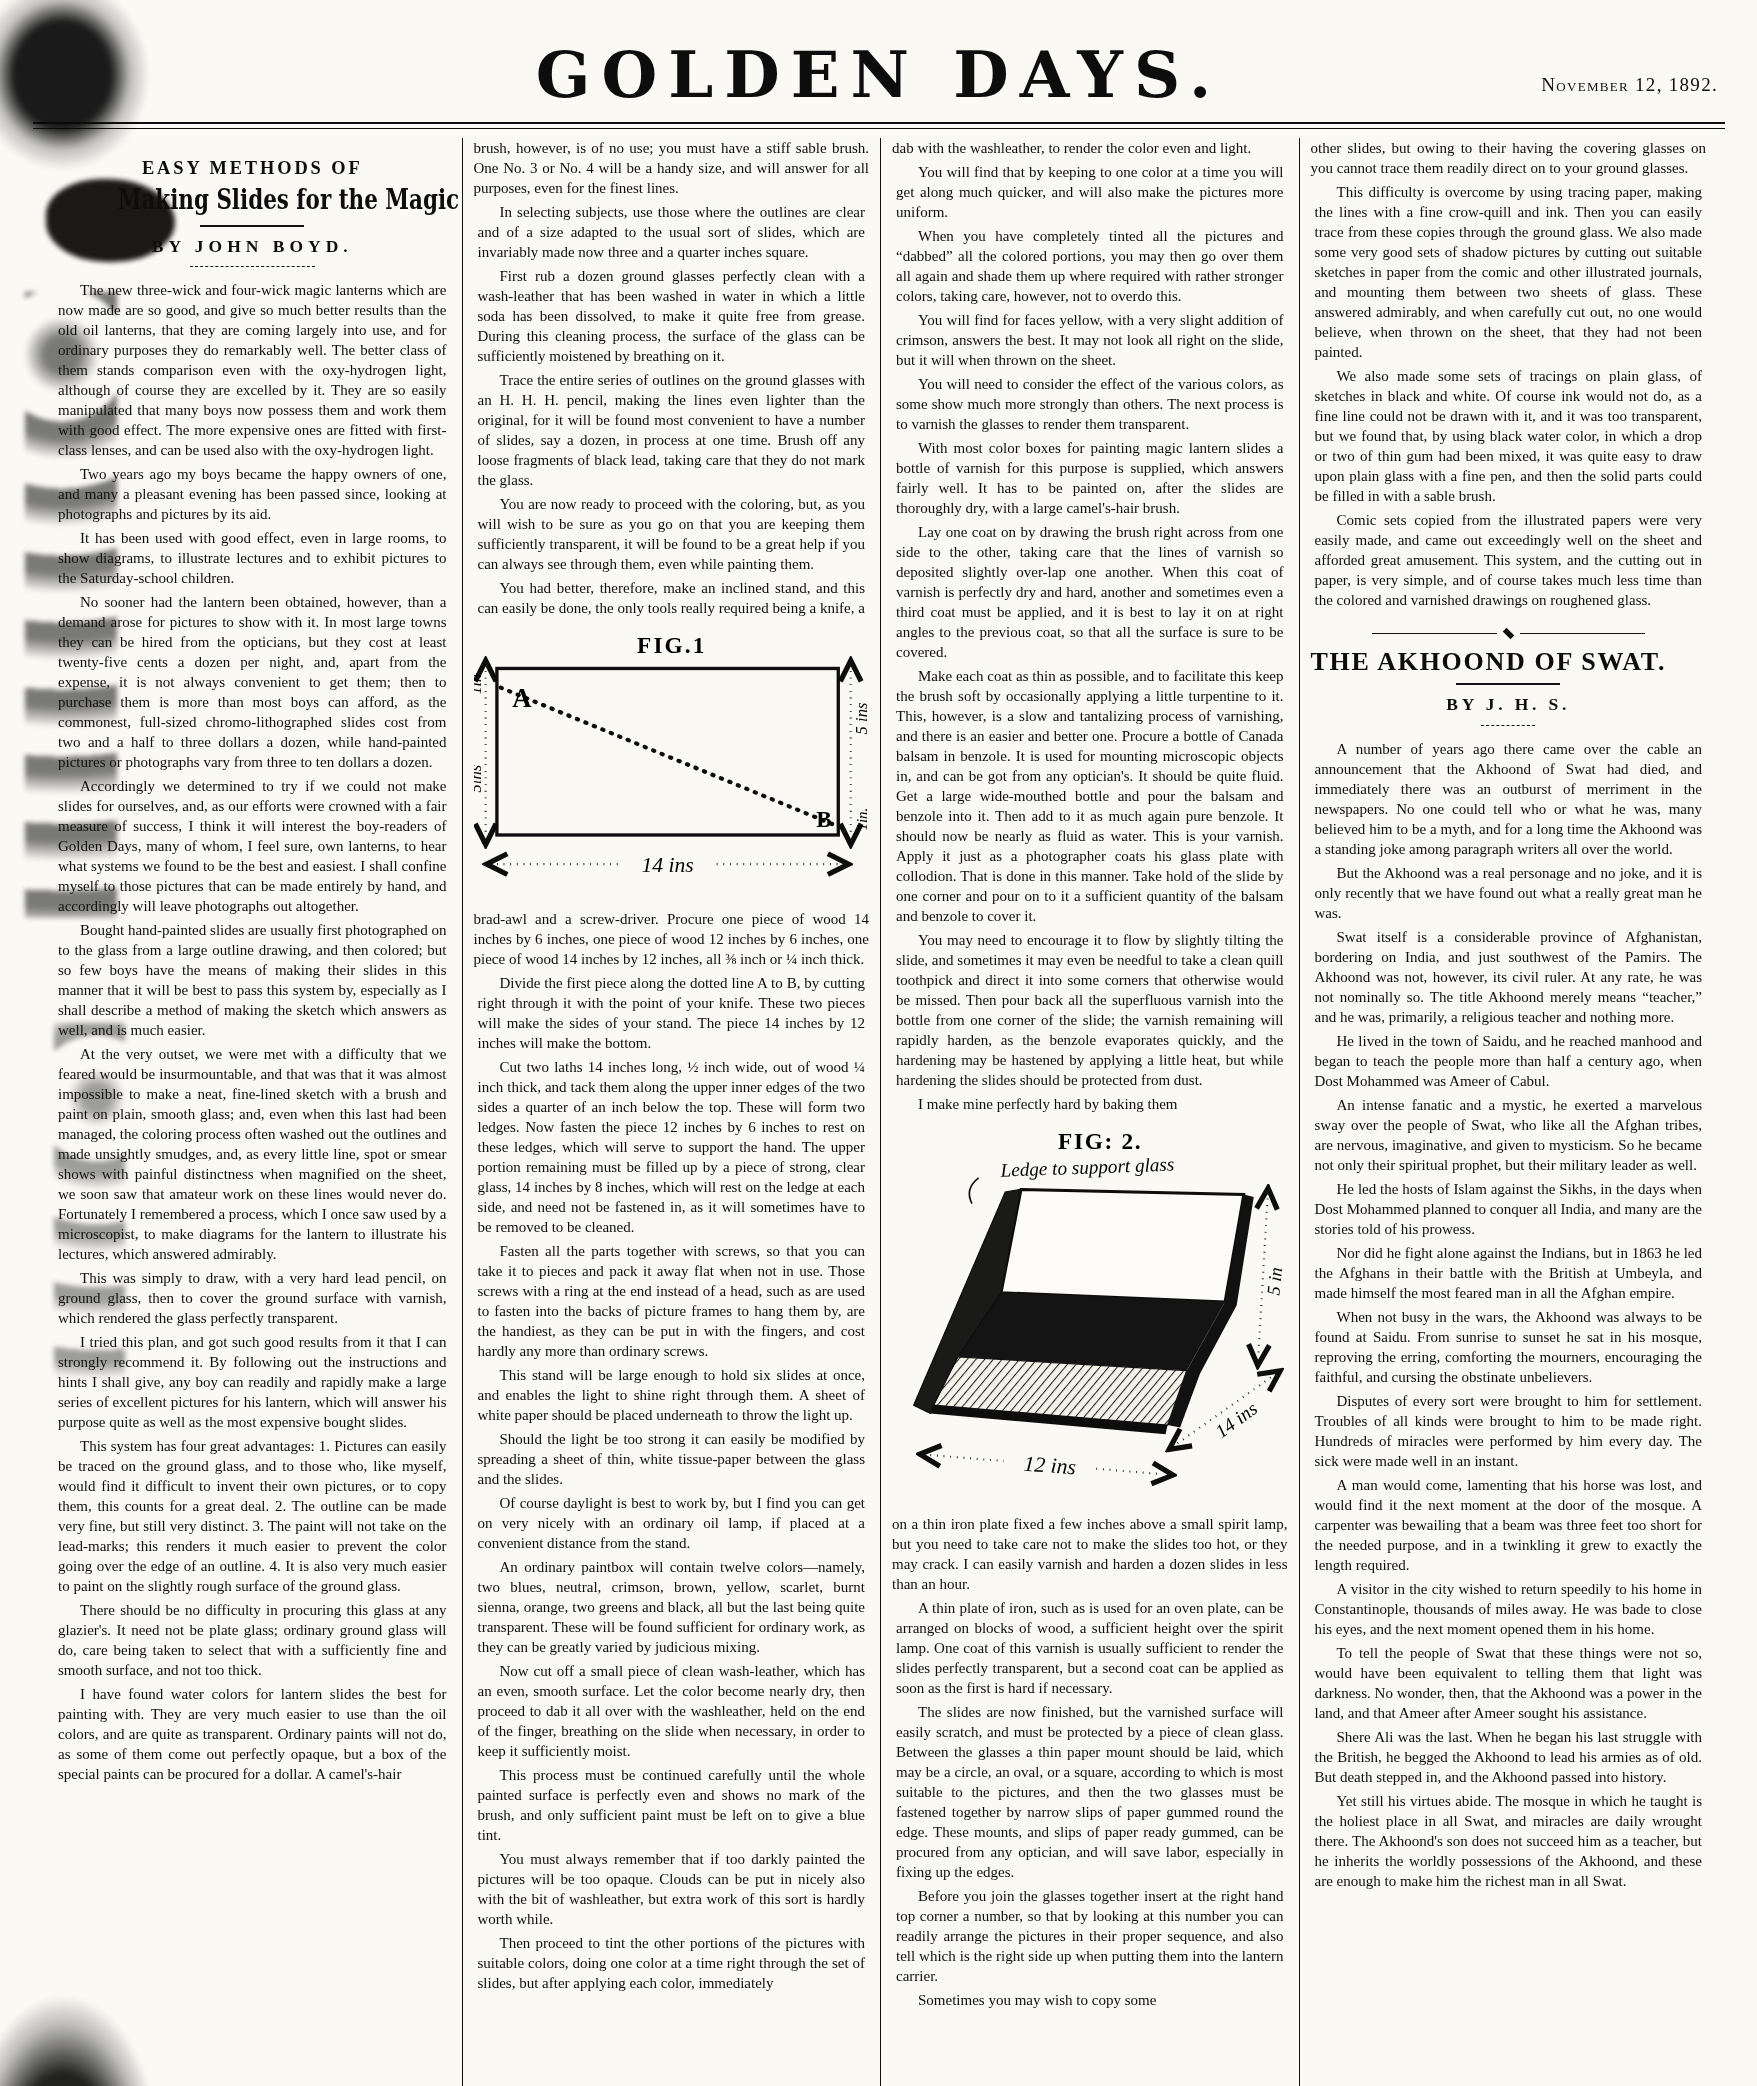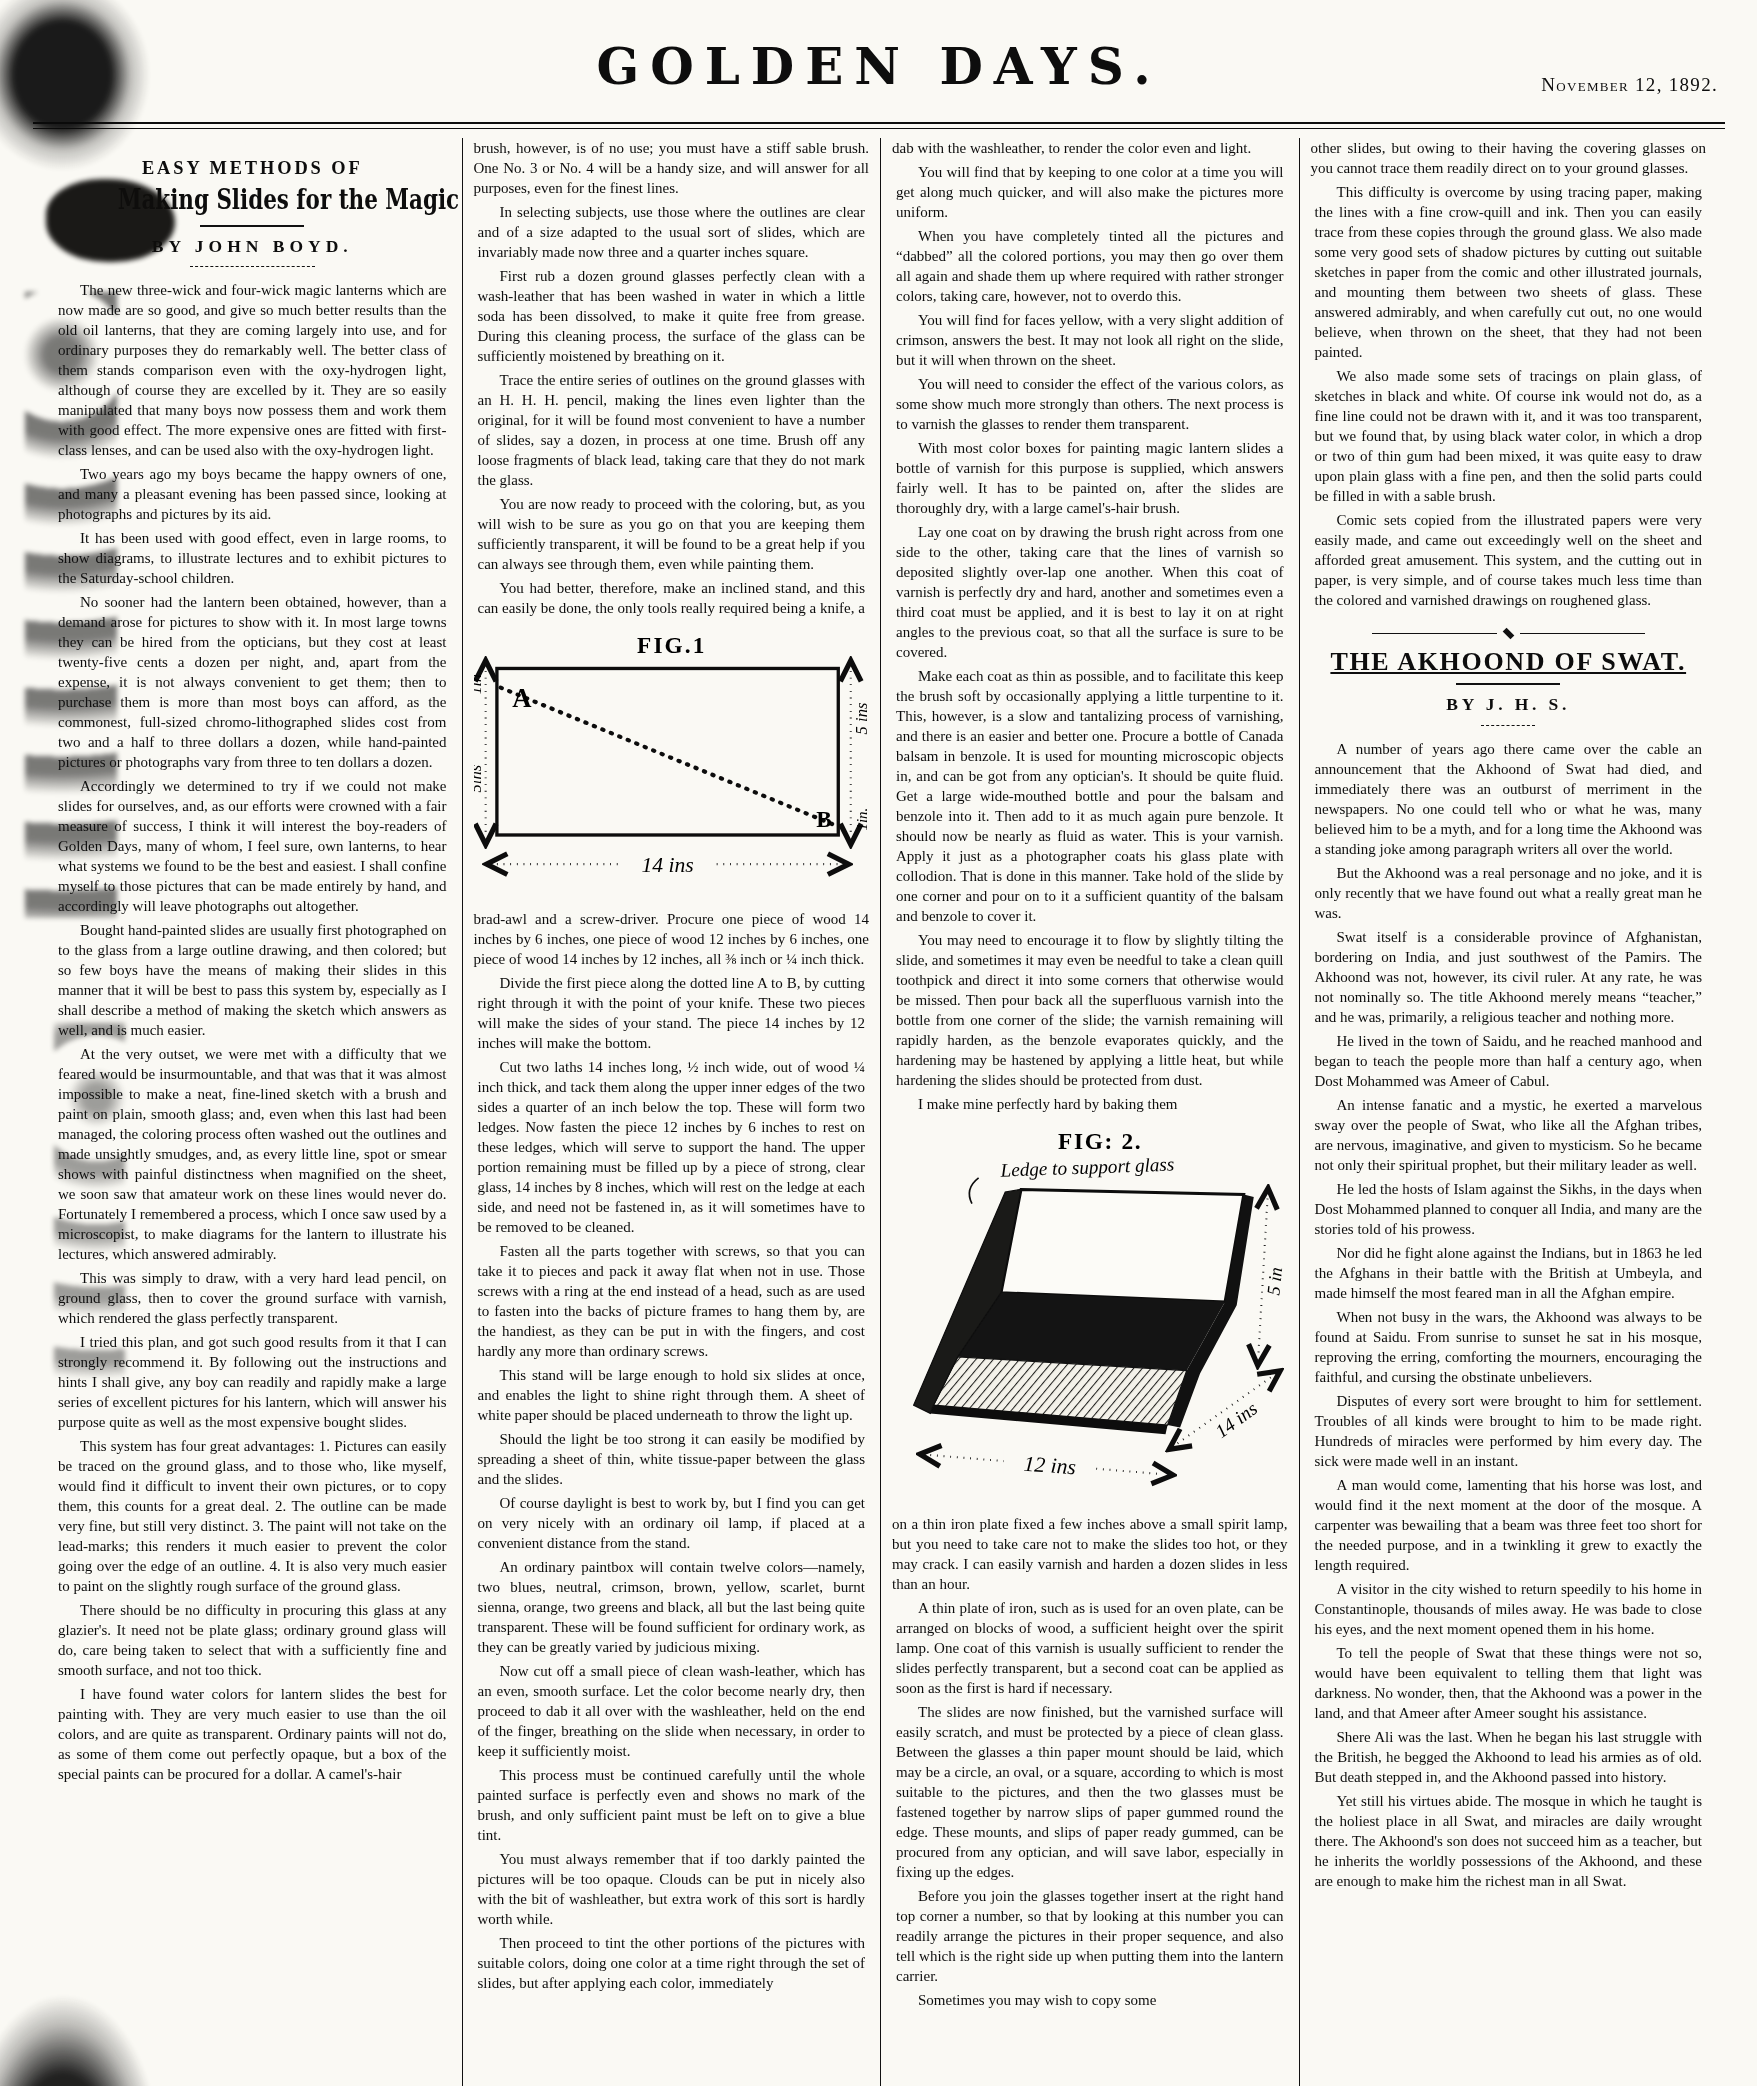--- a/index.html
+++ b/index.html
@@ -1,20 +1,20 @@
 <!DOCTYPE html>
 <html style="font-size:6.7px"><head>
 <meta charset="utf-8">
 <style>
   html,body{margin:0;padding:0;background:#e9e7e0;}
   .page{position:relative;width:1758px;height:2283px;background:#faf9f4;color:#0d0d0d;
         font-family:"Liberation Serif",serif;overflow:hidden;}
   
   .masthead{position:absolute;top:37px;left:0;right:0;text-align:center;}
-  .masthead .title{font-size:50px;font-weight:bold;letter-spacing:11px;
+  .masthead .title{font-size:64px;font-weight:bold;letter-spacing:11px;
         font-family:"DejaVu Serif",serif;}
   .issue-date{position:absolute;top:74px;right:40px;font-size:19px;font-variant:small-caps;
         letter-spacing:1.3px;}
   .mast-rule{position:absolute;top:122px;left:33px;right:33px;height:4.2px;
         border-top:2.5px solid #0d0d0d;border-bottom:1.3px solid #0d0d0d;}
   
   .cols{position:absolute;top:138px;left:43px;width:1674px;height:2141px;display:flex;}
   .col{width:25%;box-sizing:border-box;padding:0 11px;height:2141px;overflow:hidden;
        font-size:15px;line-height:20px;text-align:justify;}
   .col + .col{border-left:1.3px solid #111;}
@@ -27,21 +27,21 @@
   .a1-title-inner{display:inline-block;transform:scaleX(.78);transform-origin:50% 50%;
         font-size:27.5px;font-weight:bold;font-family:"DejaVu Serif",serif;}
   .rule-solid{width:104px;border-top:2.1px solid #111;margin:11px auto 9.2px auto;}
   .rule-dashed{width:125px;border-top:1.7px dashed #111;margin:10px auto 12.5px auto;}
   .byline{font-size:17.5px;font-weight:bold;letter-spacing:5px;}
   
   .ornament{display:flex;align-items:center;justify-content:center;margin:18.4px auto 4.2px auto;}
   .ornament .bar{width:125px;border-top:1.7px solid #111;}
   .ornament .diamond{width:11px;height:11px;background:#111;transform:rotate(45deg) scaleY(.5);
         margin:0 5.8px;}
-  .a2-title{font-size:26px;font-weight:bold;letter-spacing:1.7px;text-align:center;margin-top:12.5px;text-decoration:underline;}
+  .a2-title{font-size:26px;font-weight:bold;letter-spacing:1.7px;margin-top:12.5px;}
   
   .figure{margin:12.5px 0;}
   .figure svg{display:block;width:100%;height:auto;}
   
   .smudge{position:absolute;filter:blur(2.9px);pointer-events:none;}
   .s1{left:-25px;top:-21px;width:175px;height:192px;opacity:.93;
       background:radial-gradient(closest-side,#0a0a0a 55%,rgba(10,10,10,.25) 78%,transparent 100%);}
   .s2{left:46px;top:179px;width:129px;height:83px;opacity:.95;border-radius:45% 55% 50% 50%;
       background:#0f0e0c;}
   .s3{left:25px;top:292px;width:92px;height:626px;opacity:.55;

